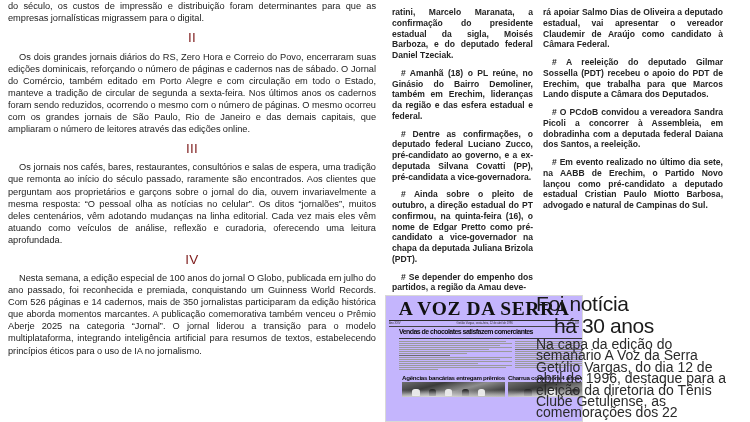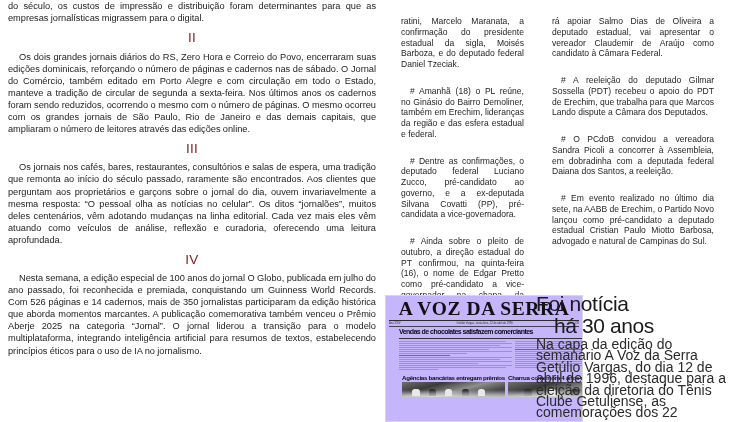--- a/index.html
+++ b/index.html
@@ -39,25 +39,26 @@
     line-height:13.5px;
     color:#7f1d1d;
     font-family:"Liberation Sans", sans-serif;
     letter-spacing:0.3px;
     margin:7px 0 6px 0;
     font-weight:400;
   }
 
   
   .note{
-    margin:16px;
+    margin:7px;
     font-size:8.55px;
     line-height:10.75px;
     text-align:justify;
     color:#252525;
+    font-weight:bold;
   }
   .note.first{text-indent:0;}
   .note.hash{text-indent:9px;}
 
   
   .clipping{
     position:absolute;
     left:0px;top:295px;
     width:198px;height:127px;
     background:#c4b5fd;

